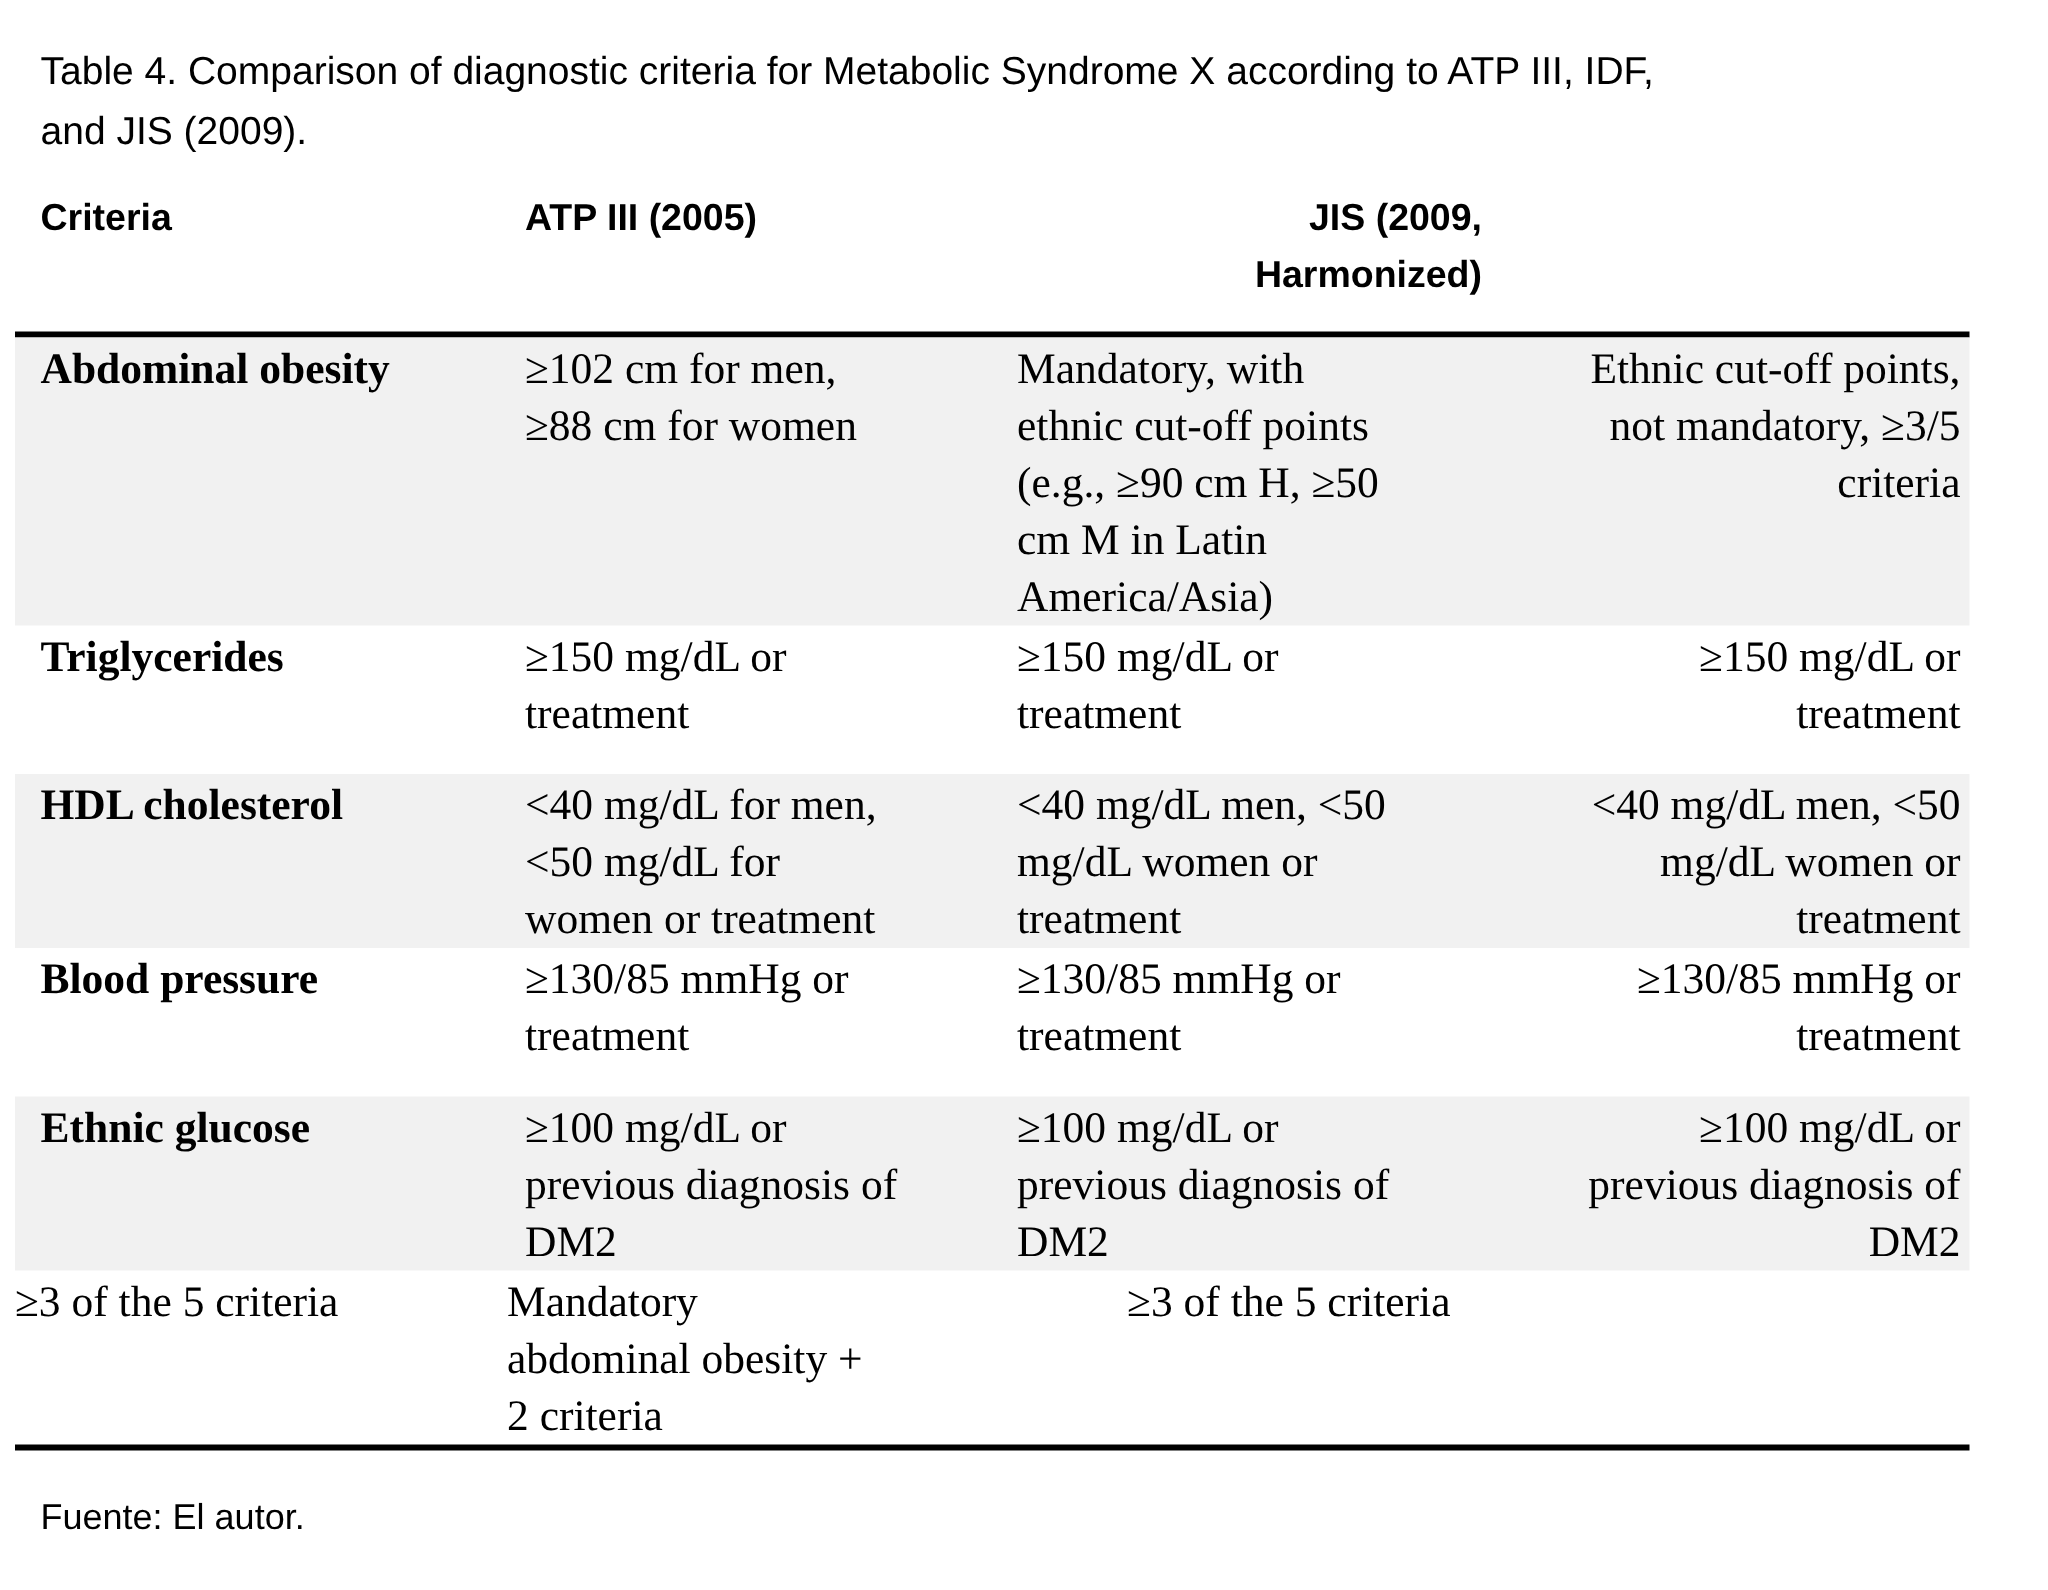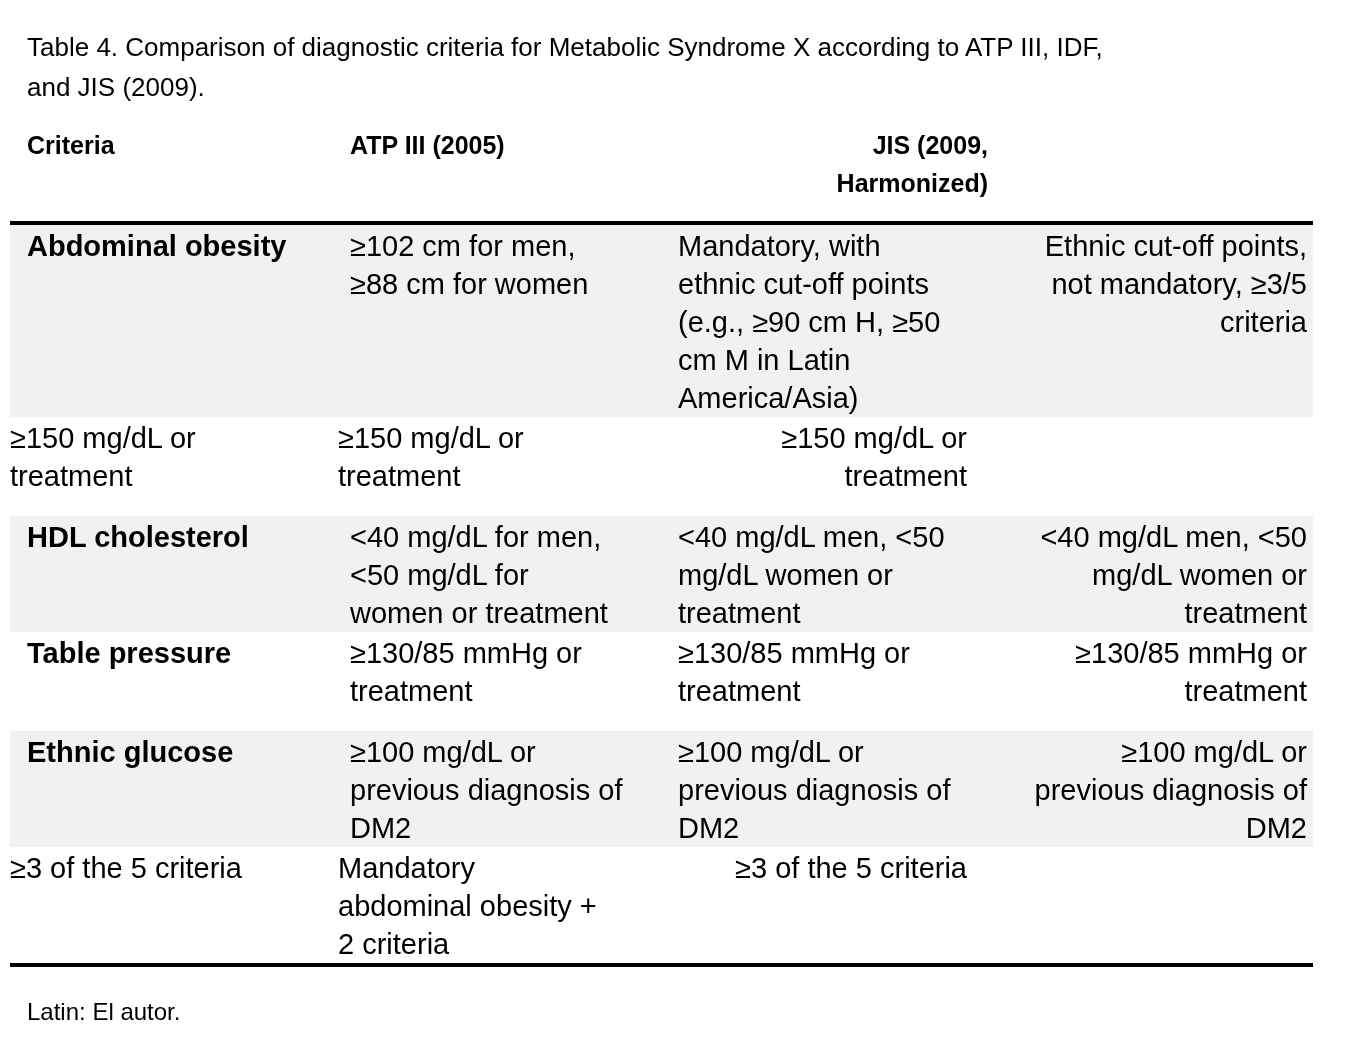--- a/index.html
+++ b/index.html
@@ -39,21 +39,21 @@
     box-sizing: border-box;
     white-space: pre-line;
   }
   .c1 { width: 340px; padding-left: 17px; }
   .c2 { width: 328px; }
   .c3 { width: 325px; }
   .c4 { width: 310px; text-align: right; }
   .rows { border-bottom: 4px solid #000000; }
   .row {
     display: flex;
-    font-family: Liberation Sans, sans-serif;
+    font-family: Liberation Serif, serif;
     font-size: 29px;
     line-height: 38px;
   }
   .row .cell { padding-top: 2px; padding-right: 6px; }
   .row:nth-child(odd) { background: #f1f1f1; }
   .row:nth-child(1) { min-height: 189px; }
   .row:nth-child(2) { min-height: 99px; }
   .row:nth-child(3) { min-height: 116px; }
   .row:nth-child(4) { min-height: 99px; }
   .row:nth-child(5) { min-height: 115px; }
@@ -87,41 +87,42 @@
       <div class="cell c3">Mandatory, with
 ethnic cut-off points
 (e.g., ≥90 cm H, ≥50
 cm M in Latin
 America/Asia)</div>
       <div class="cell c4">Ethnic cut-off points,
 not mandatory, ≥3/5
 criteria</div>
     </div>
     <div class="row">
+      <div class="cell c1 crit">Triglycerides</div>
       <div class="cell c2">≥150 mg/dL or
 treatment</div>
       <div class="cell c3">≥150 mg/dL or
 treatment</div>
       <div class="cell c4">≥150 mg/dL or
 treatment</div>
     </div>
     <div class="row">
       <div class="cell c1 crit">HDL cholesterol</div>
       <div class="cell c2">&lt;40 mg/dL for men,
 &lt;50 mg/dL for
 women or treatment</div>
       <div class="cell c3">&lt;40 mg/dL men, &lt;50
 mg/dL women or
 treatment</div>
       <div class="cell c4">&lt;40 mg/dL men, &lt;50
 mg/dL women or
 treatment</div>
     </div>
     <div class="row">
-      <div class="cell c1 crit">Table pressure</div>
+      <div class="cell c1 crit">Blood pressure</div>
       <div class="cell c2">≥130/85 mmHg or
 treatment</div>
       <div class="cell c3">≥130/85 mmHg or
 treatment</div>
       <div class="cell c4">≥130/85 mmHg or
 treatment</div>
     </div>
     <div class="row">
       <div class="cell c1 crit">Ethnic glucose</div>
       <div class="cell c2">≥100 mg/dL or
@@ -137,13 +138,13 @@
     <div class="row">
       <div class="cell c2">≥3 of the 5 criteria</div>
       <div class="cell c3">Mandatory
 abdominal obesity +
 2 criteria</div>
       <div class="cell c4">≥3 of the 5 criteria</div>
     </div>
   </div>
 </div>
 
-<div class="source-note">Latin: El autor.</div>
+<div class="source-note">Fuente: El autor.</div>
 
 </body></html>

